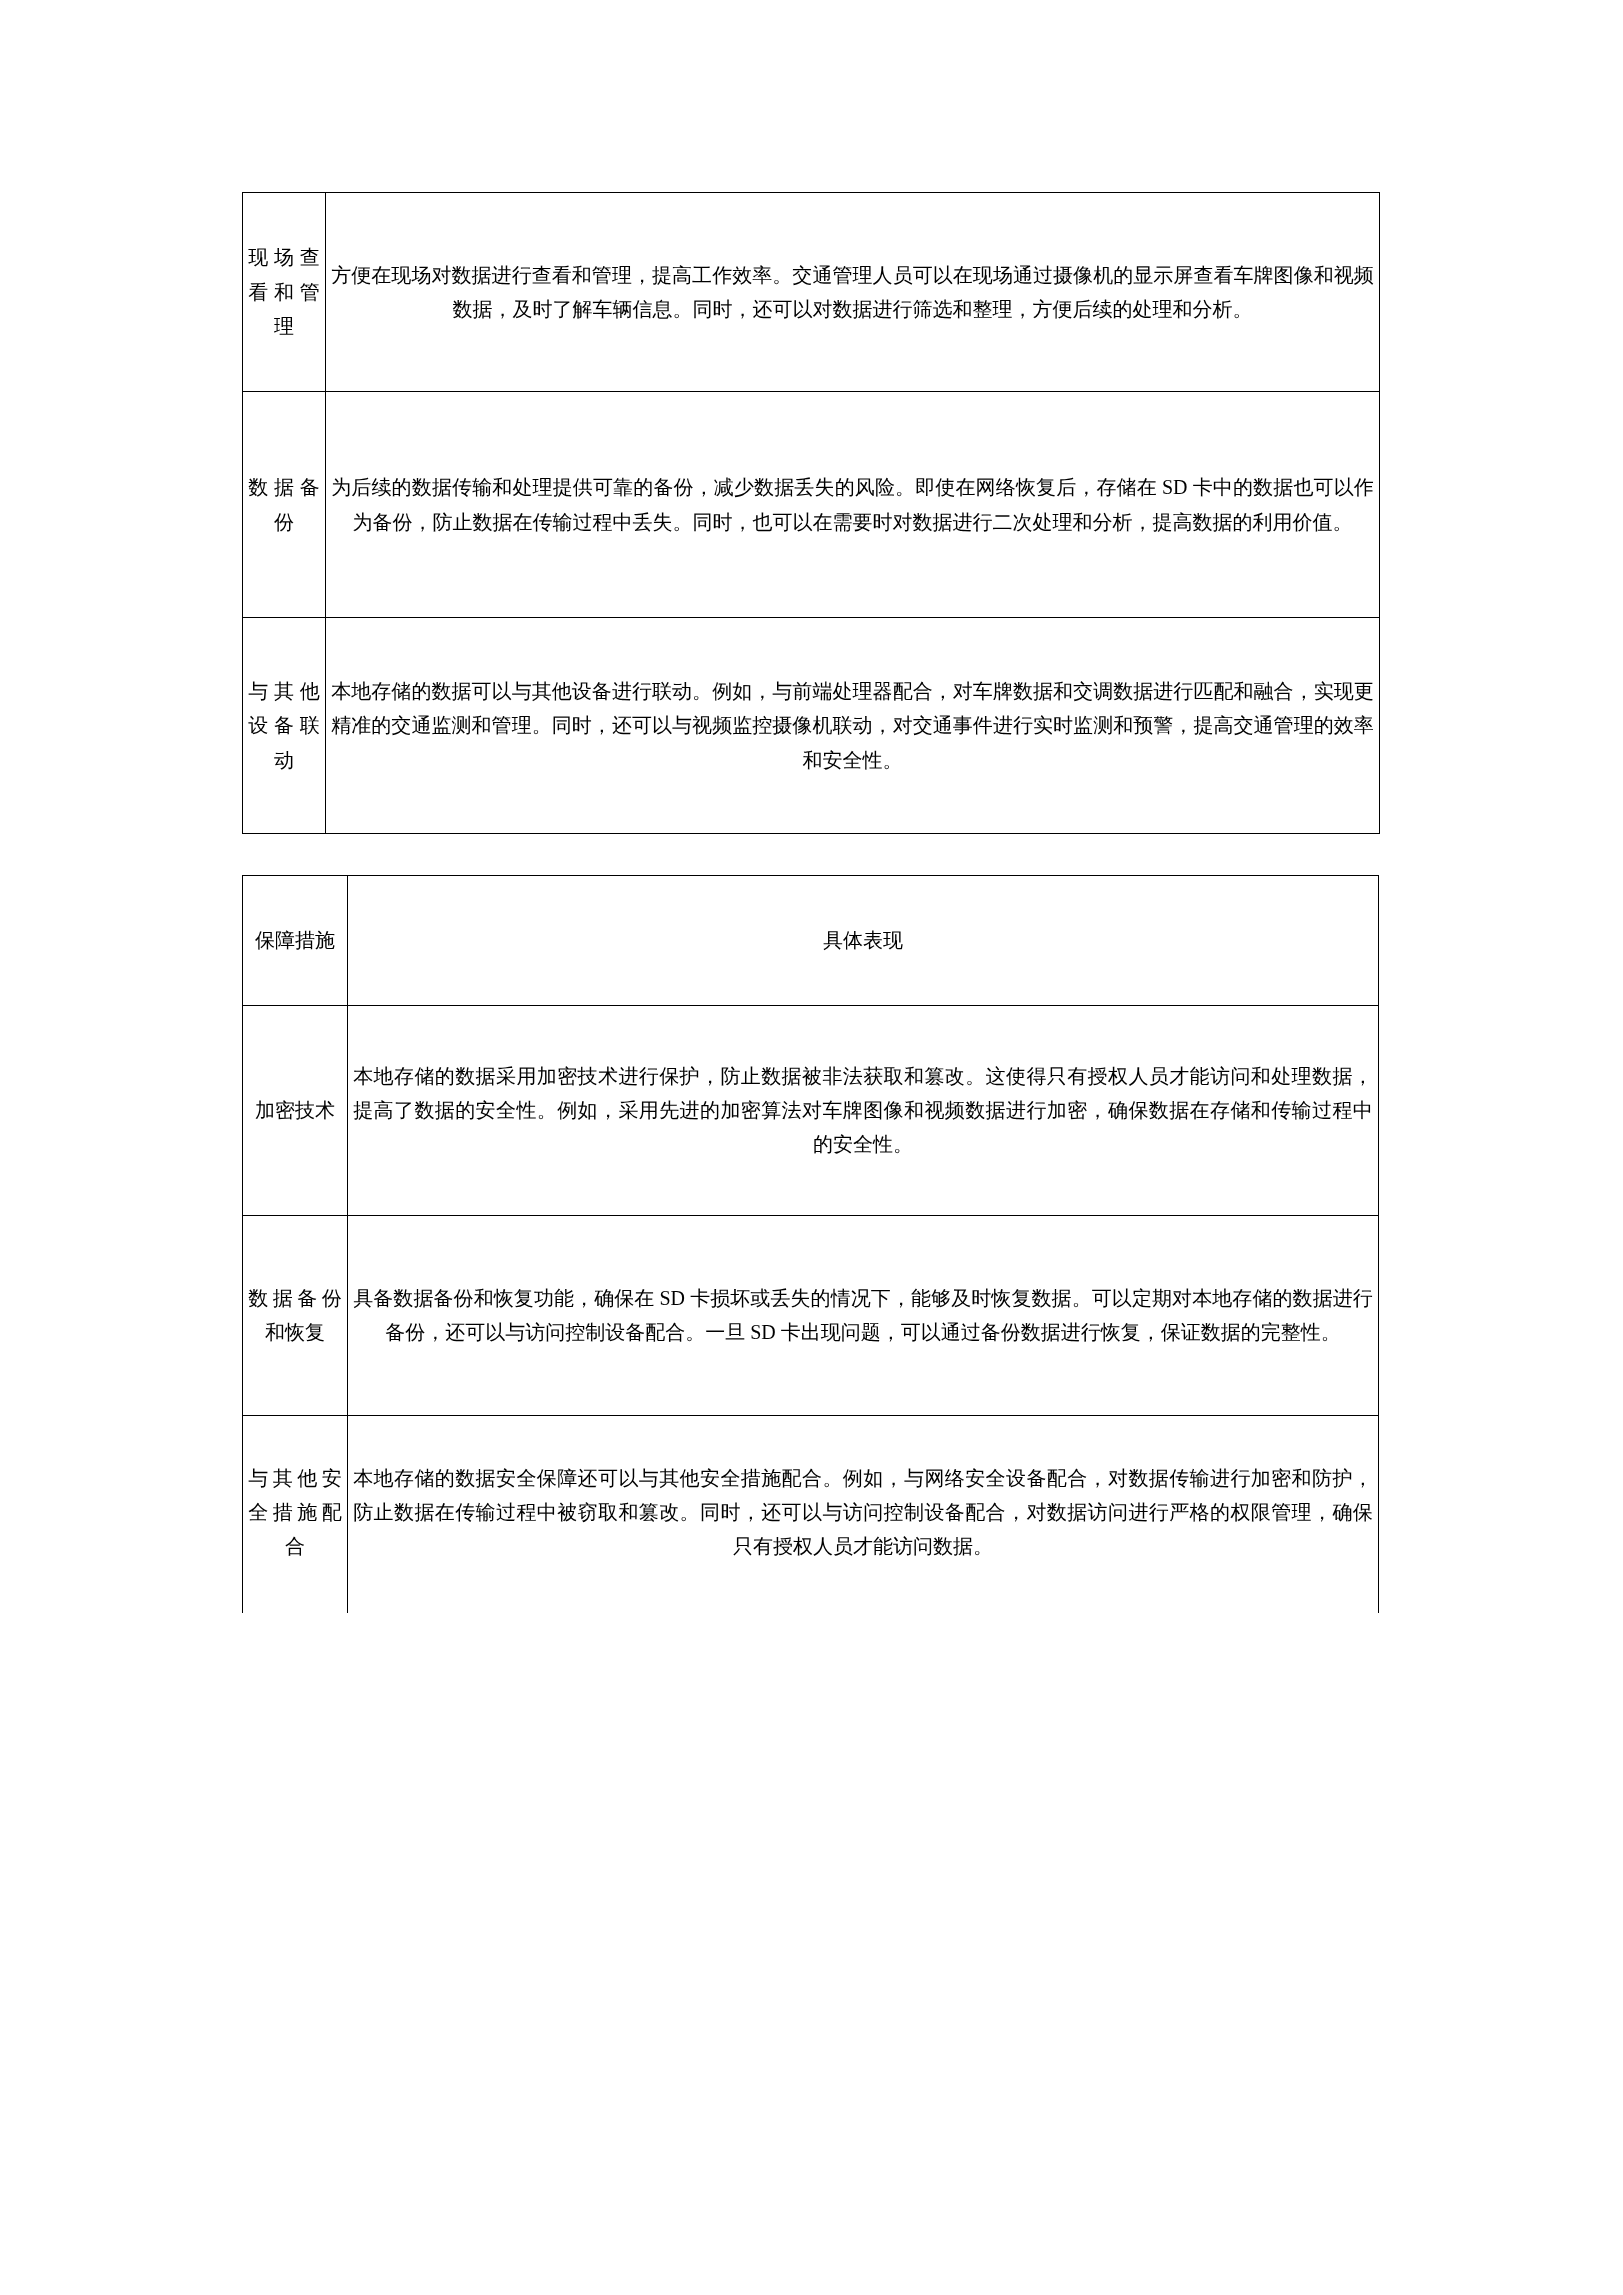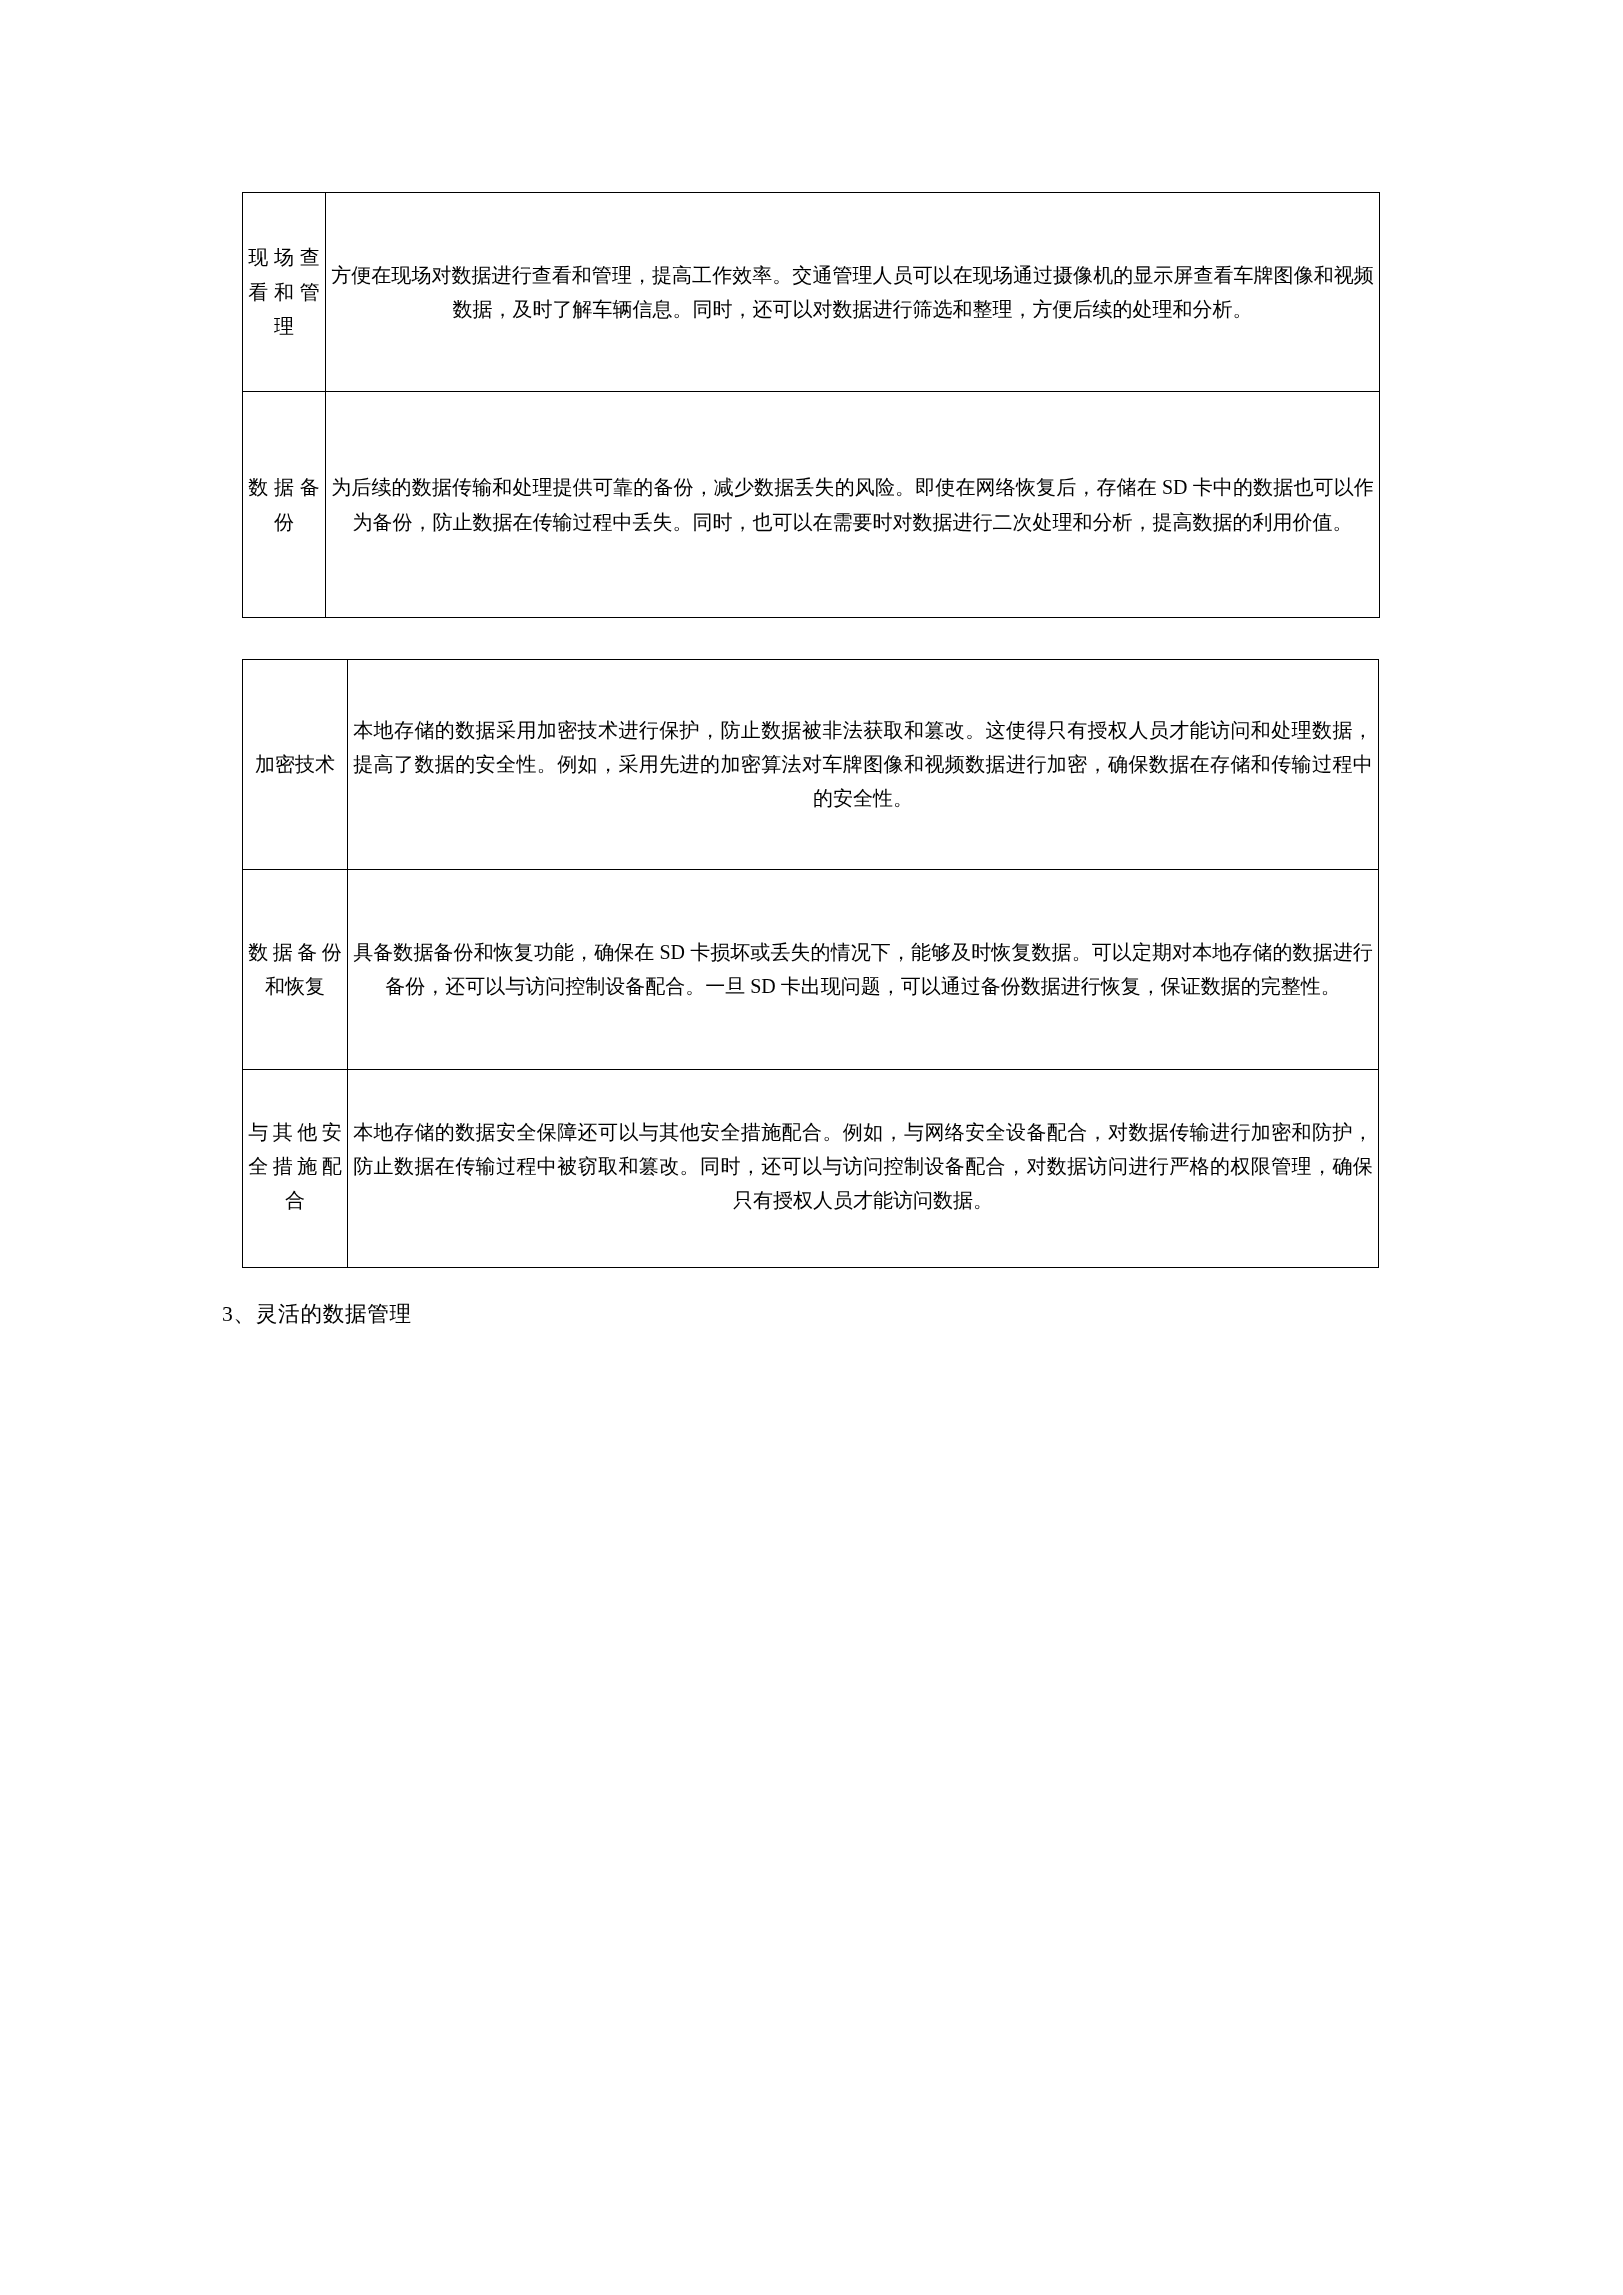--- a/index.html
+++ b/index.html
@@ -120,34 +120,42 @@
         </colgroup>
       <tbody>
         <tr class="row-t1-a">
           <td class="label-cell">现场查看和管理</td>
           <td class="body-cell">方便在现场对数据进行查看和管理，提高工作效率。交通管理人员可以在现场通过摄像机的显示屏查看车牌图像和视频数据，及时了解车辆信息。同时，还可以对数据进行筛选和整理，方便后续的处理和分析。</td>
         </tr>
         <tr class="row-t1-b">
           <td class="label-cell">数据备份</td>
           <td class="body-cell">为后续的数据传输和处理提供可靠的备份，减少数据丢失的风险。即使在网络恢复后，存储在 SD 卡中的数据也可以作为备份，防止数据在传输过程中丢失。同时，也可以在需要时对数据进行二次处理和分析，提高数据的利用价值。</td>
         </tr>
+        <tr class="row-t1-c">
+          <td class="label-cell">与其他设备联动</td>
+          <td class="body-cell">本地存储的数据可以与其他设备进行联动。例如，与前端处理器配合，对车牌数据和交调数据进行匹配和融合，实现更精准的交通监测和管理。同时，还可以与视频监控摄像机联动，对交通事件进行实时监测和预警，提高交通管理的效率和安全性。</td>
+        </tr>
       </tbody>
     </table>
 
     <div class="gap-36"></div>
 
 
     <div class="gap-26"></div>
 
     <table class="doc-table table-two">
       <colgroup>
           <col class="c1">
           <col class="c2">
         </colgroup>
       <tbody>
+        <tr class="row-t2-head">
+          <td class="label-cell header-cell">保障措施</td>
+          <td class="header-cell">具体表现</td>
+        </tr>
         <tr class="row-t2-a">
           <td class="label-cell">加密技术</td>
           <td class="body-cell">本地存储的数据采用加密技术进行保护，防止数据被非法获取和篡改。这使得只有授权人员才能访问和处理数据，提高了数据的安全性。例如，采用先进的加密算法对车牌图像和视频数据进行加密，确保数据在存储和传输过程中的安全性。</td>
         </tr>
         <tr class="row-t2-b">
           <td class="label-cell">数据备份和恢复</td>
           <td class="body-cell">具备数据备份和恢复功能，确保在 SD 卡损坏或丢失的情况下，能够及时恢复数据。可以定期对本地存储的数据进行备份，还可以与访问控制设备配合。一旦 SD 卡出现问题，可以通过备份数据进行恢复，保证数据的完整性。</td>
         </tr>
         <tr class="row-t2-d">
           <td class="label-cell">与其他安全措施配合</td>

